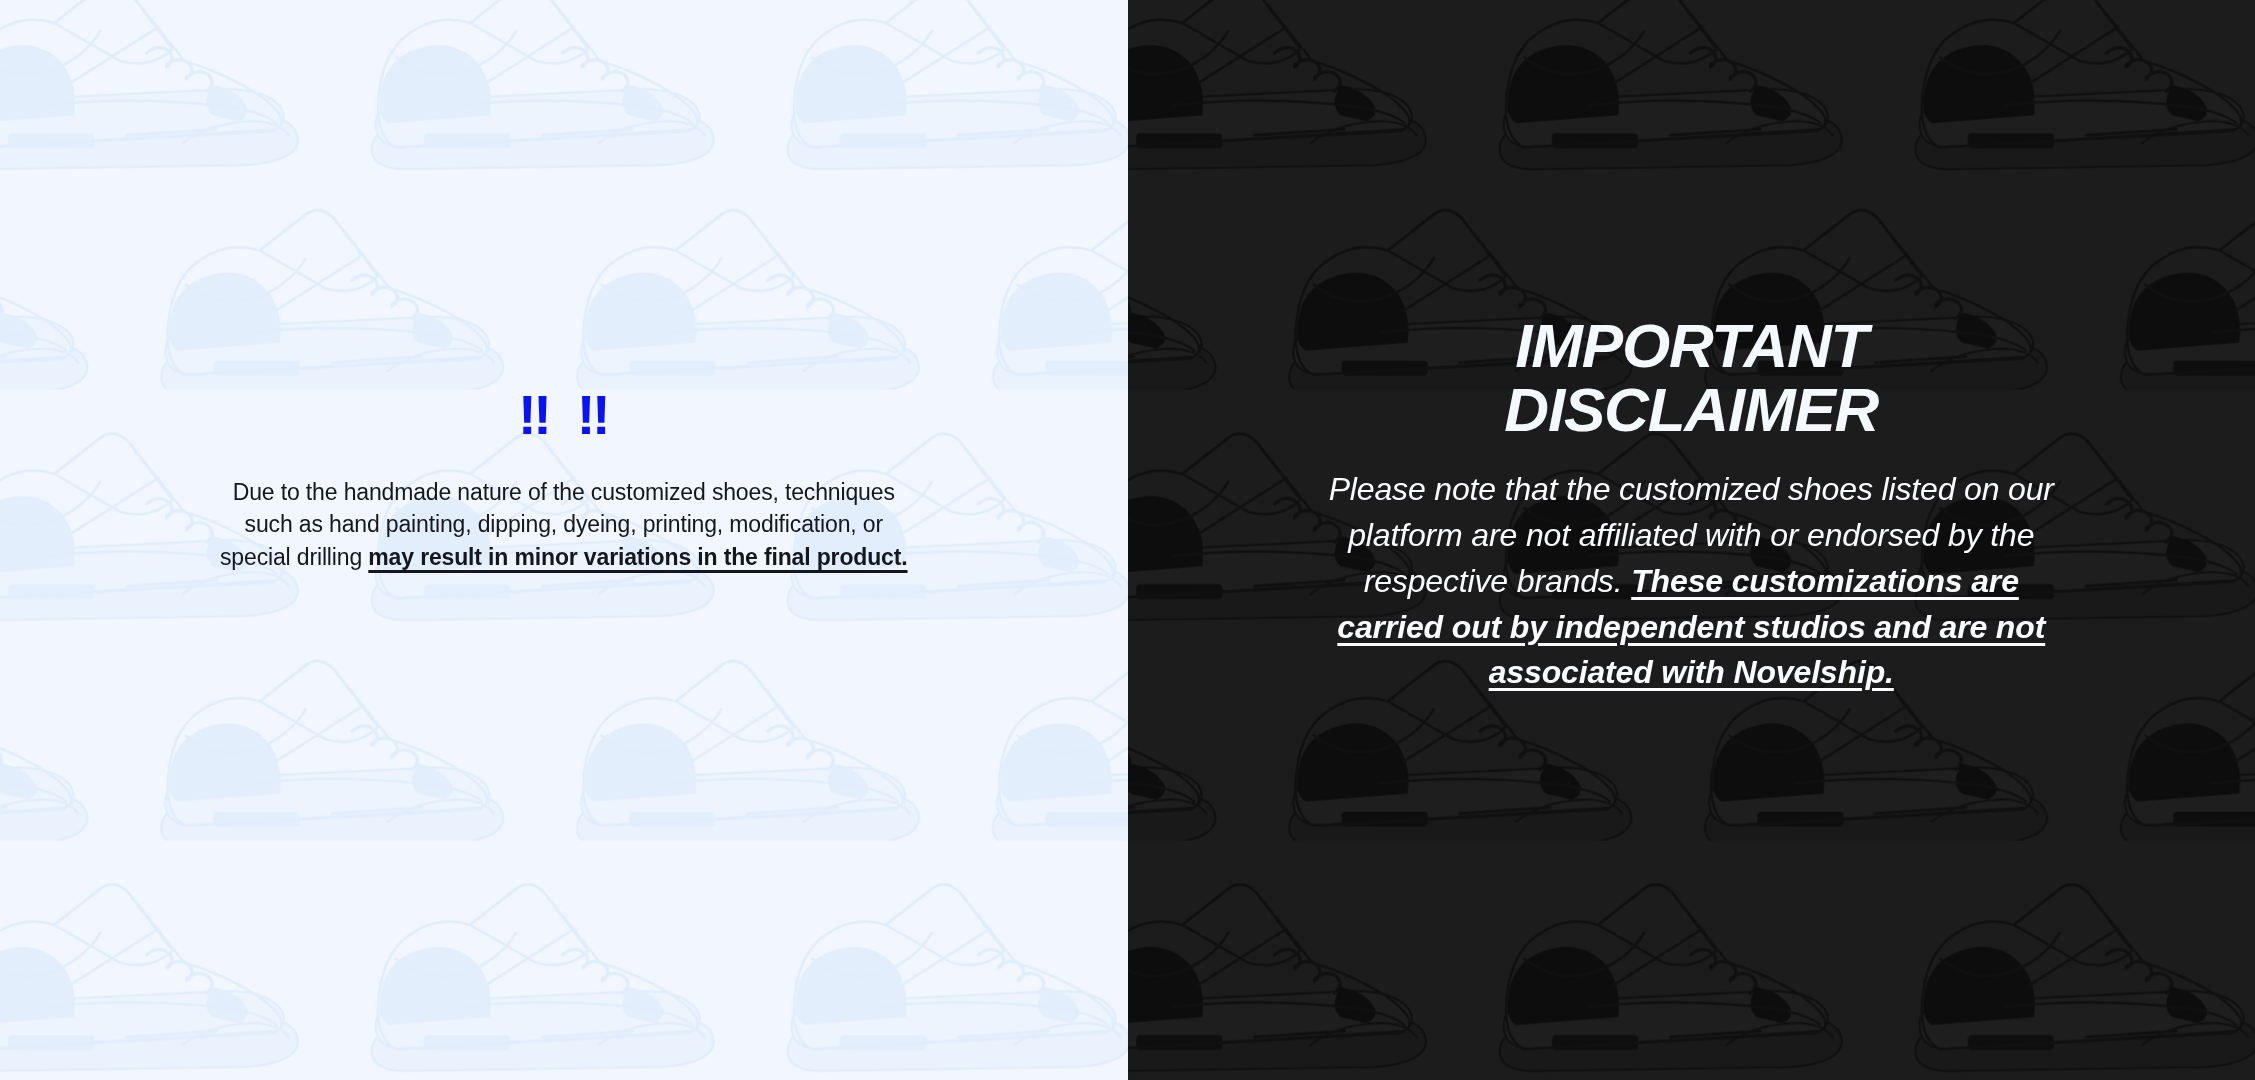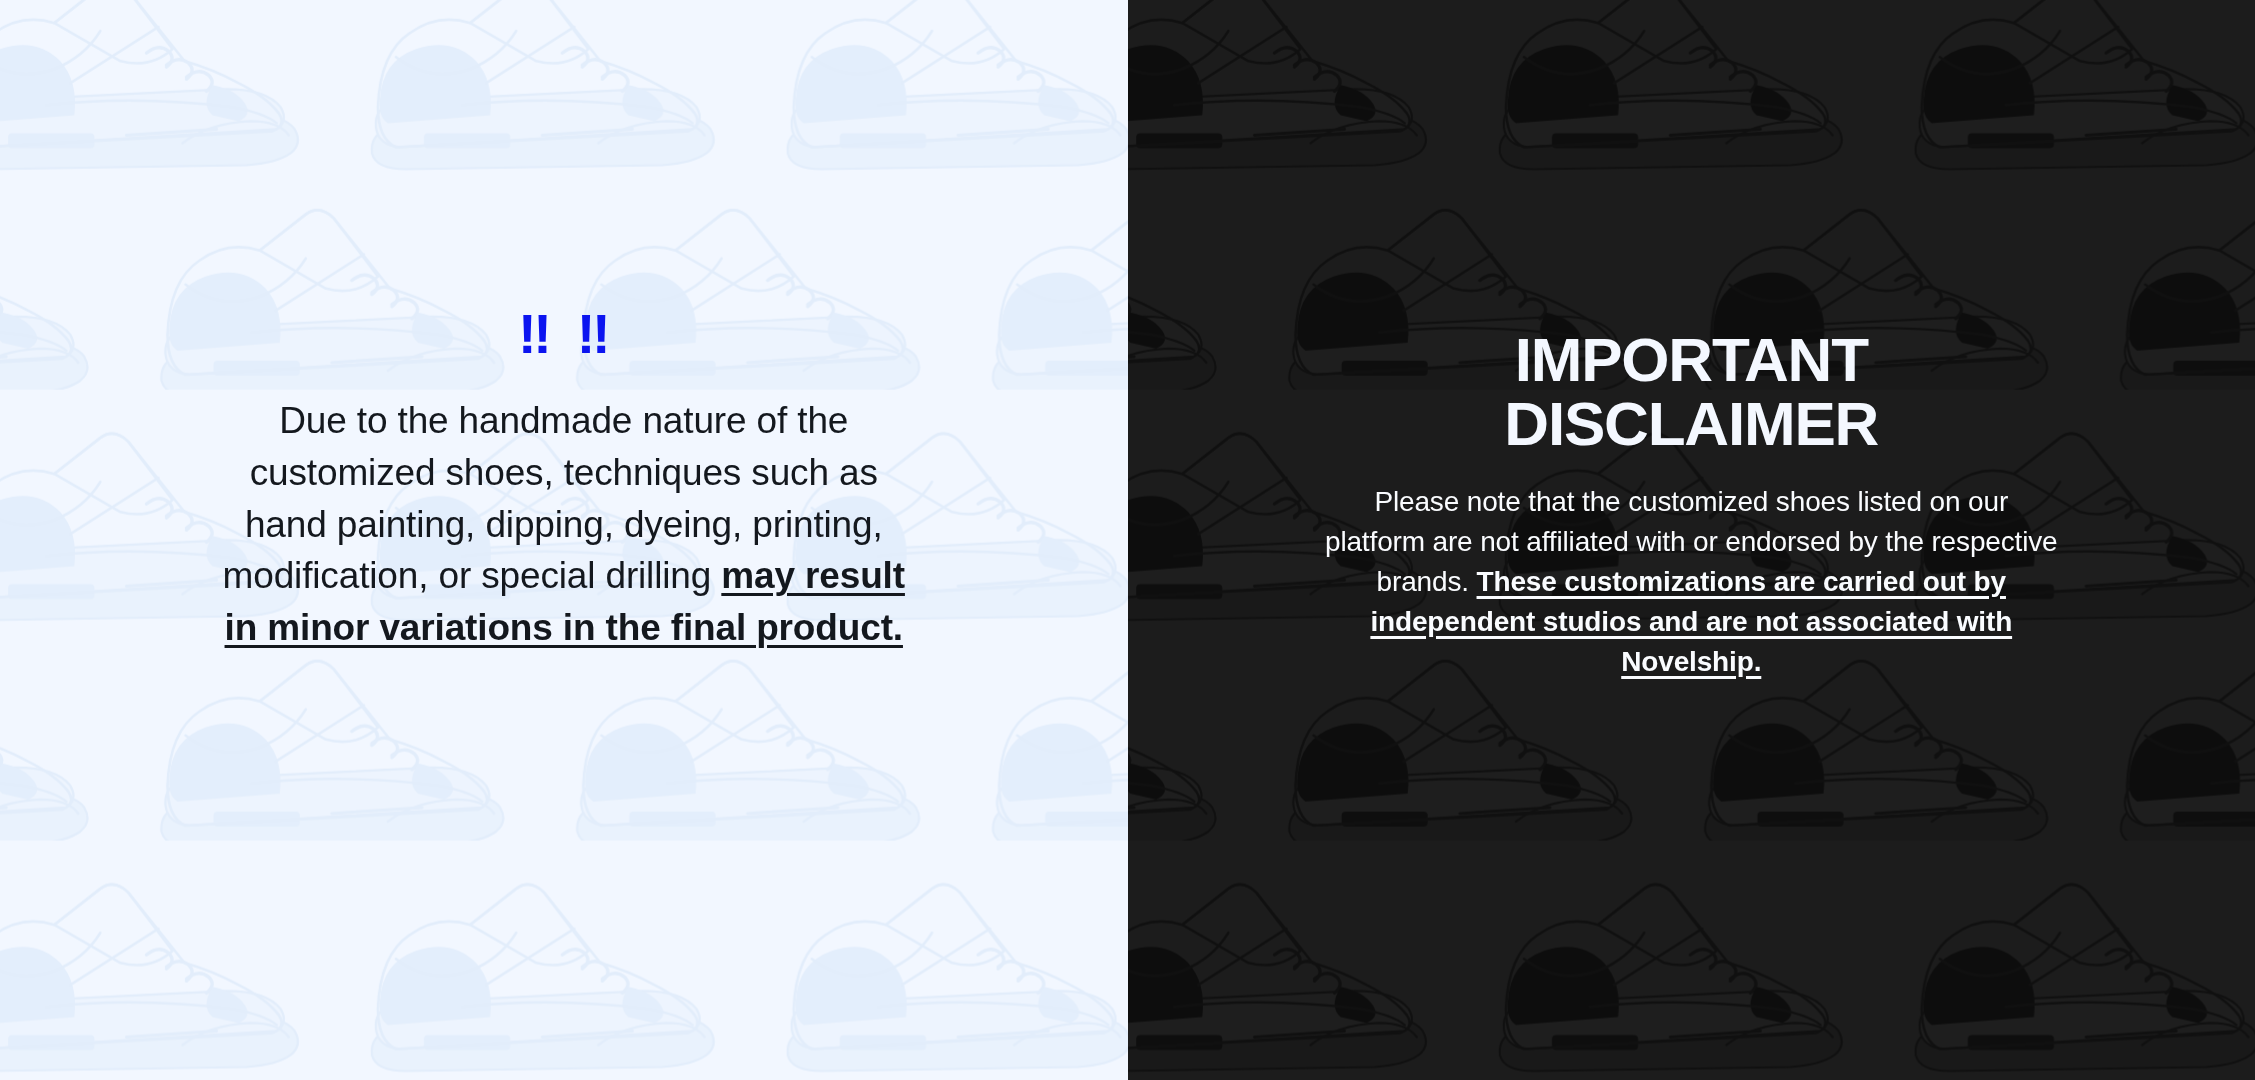--- a/index.html
+++ b/index.html
@@ -40,21 +40,21 @@
   .pattern svg { display: block; width: 100%; height: 100%; }
 
   
   .content {
     position: relative;
     z-index: 3;
     text-align: center;
     box-sizing: border-box;
   }
   .content-left  { width: 700px; padding-bottom: 118px; }
-  .content-right { width: 740px; padding-bottom: 70px; }
+  .content-right { width: 740px; padding-bottom: 70px; font-style: italic; }
 
   
   .heading {
     margin: 0;
     font-weight: 900;
     letter-spacing: -0.8px;
     line-height: 1.03;
     text-transform: uppercase;
     font-stretch: condensed;
   }
@@ -82,27 +82,27 @@
   .heading-right {
     font-size: 62px;
     color: #F4F8FF;
     margin-bottom: 26px;
     letter-spacing: -1.2px;
   }
 
   
   .body-copy {
     margin: 0;
-    font-size: 37px;
+    font-size: 23px;
     line-height: 1.40;
     font-stretch: condensed;
     letter-spacing: -0.15px;
   }
   .body-left  { color: #14181E; }
-  .body-right { color: #FAFCFF; font-size: 28px; line-height: 1.43; }
+  .body-right { color: #FAFCFF; font-size: 32px; line-height: 1.43; }
 
   .em {
     font-weight: 700;
     text-decoration: underline;
     text-decoration-thickness: 2.5px;
     text-underline-offset: 5px;
   }
 </style>
 </head>
 <body>

